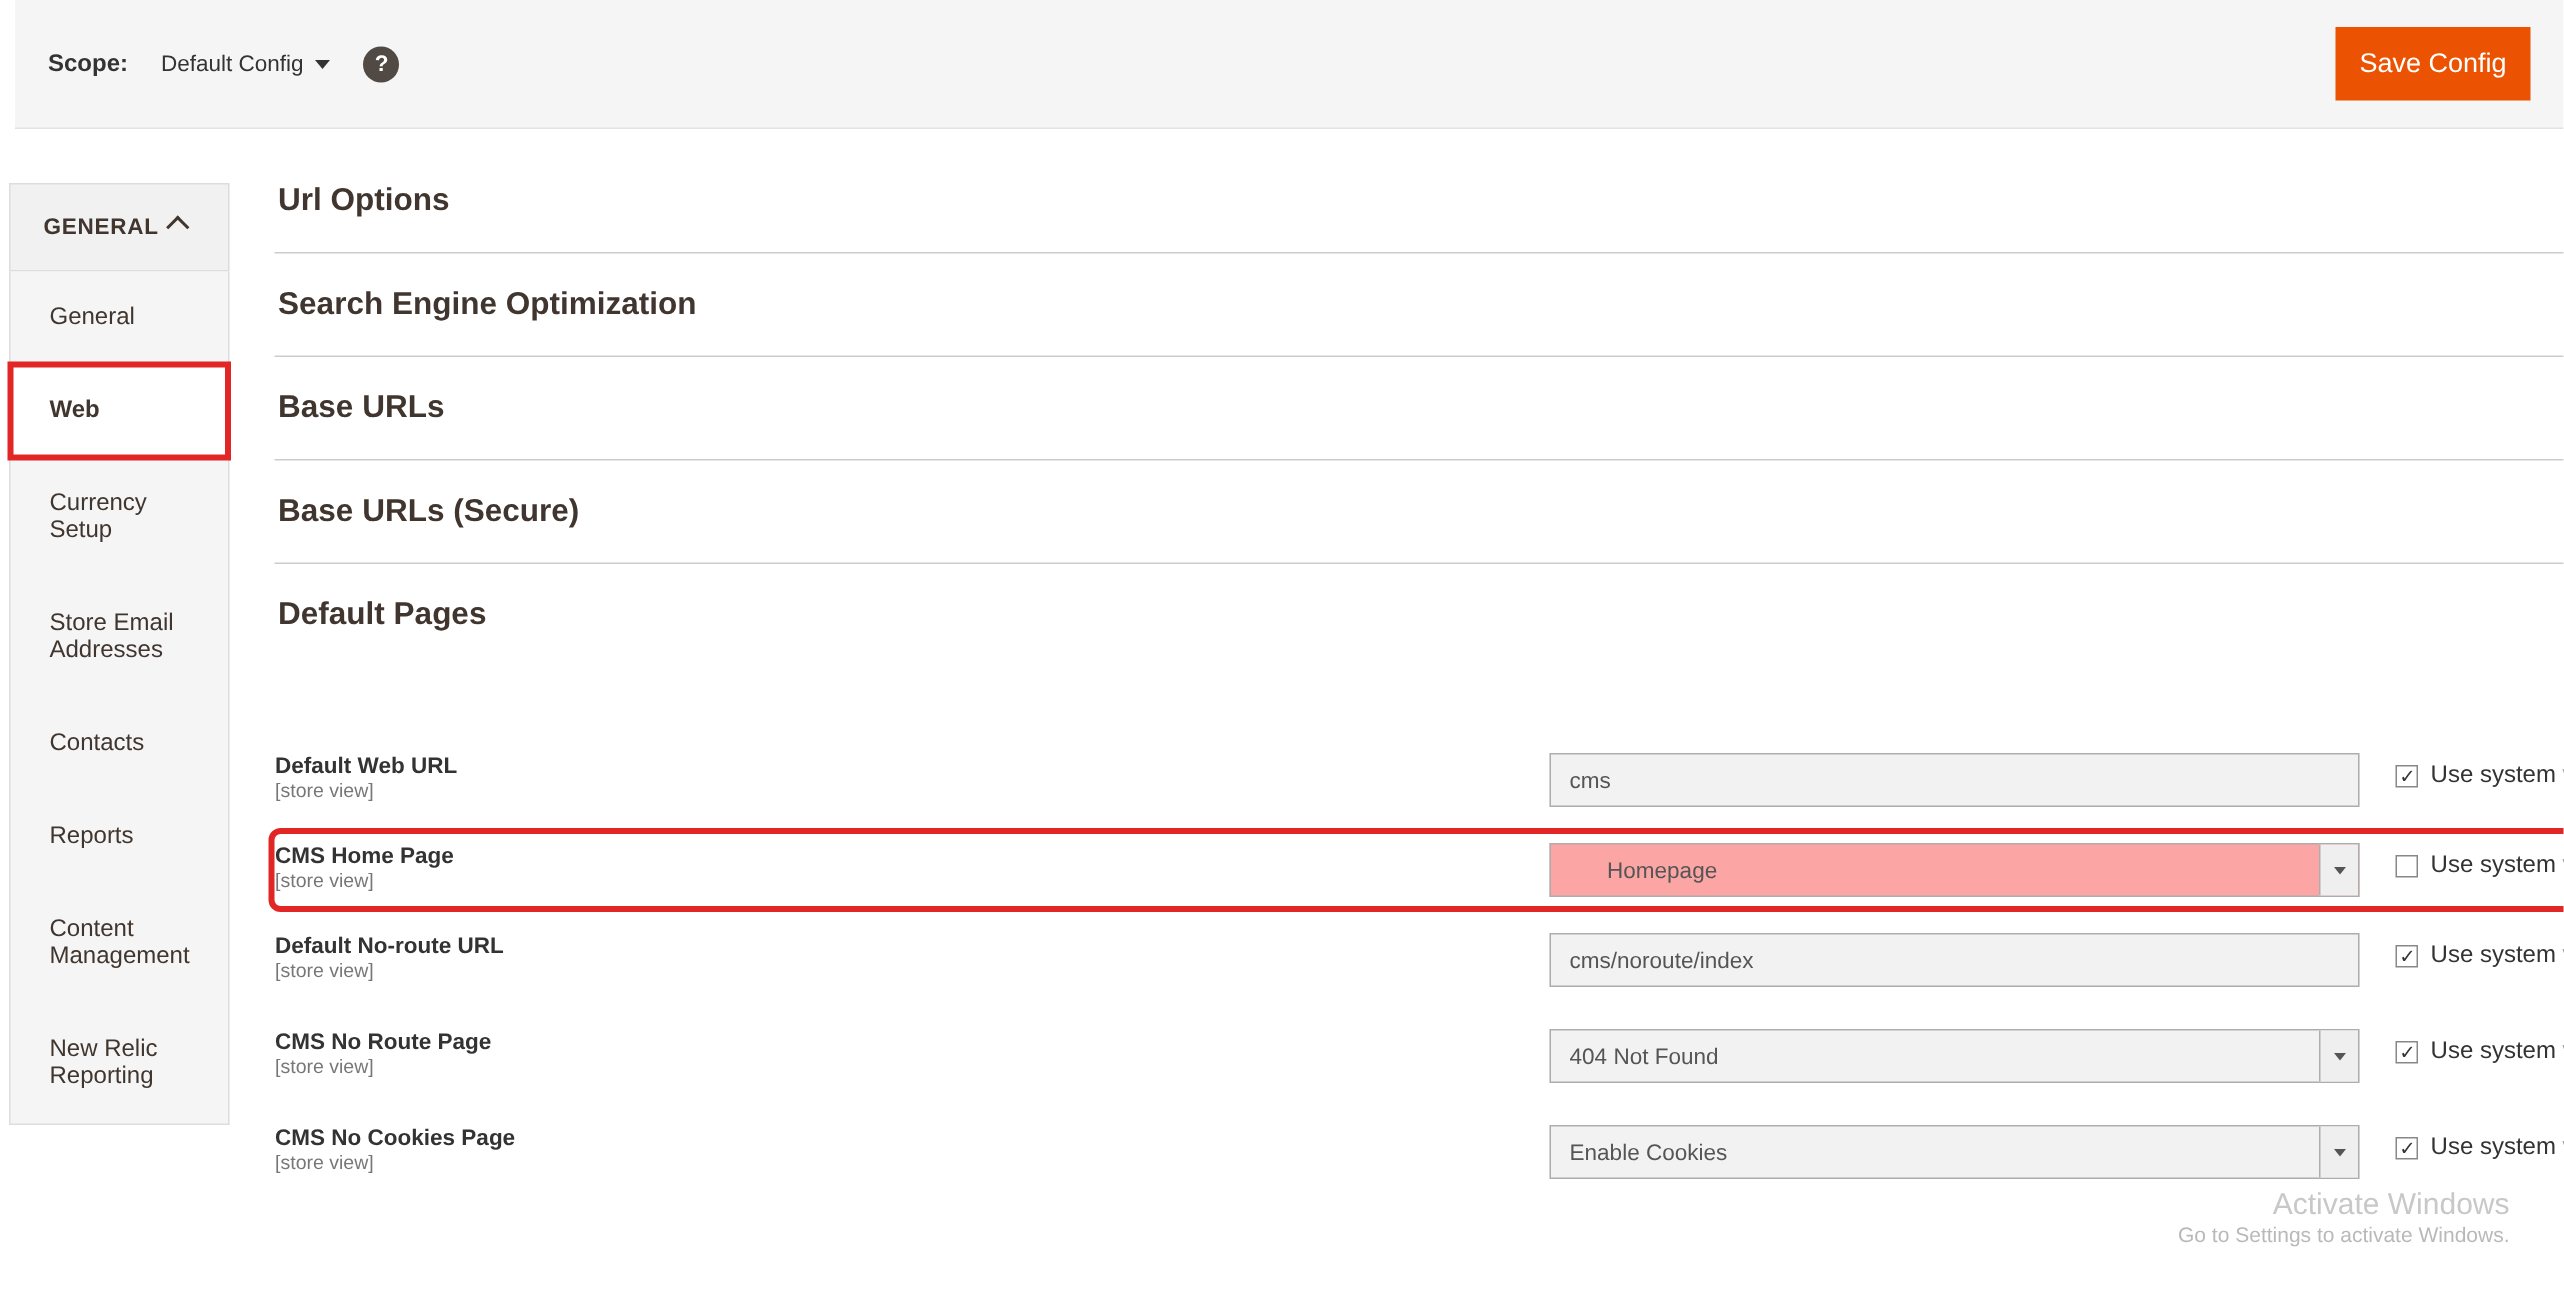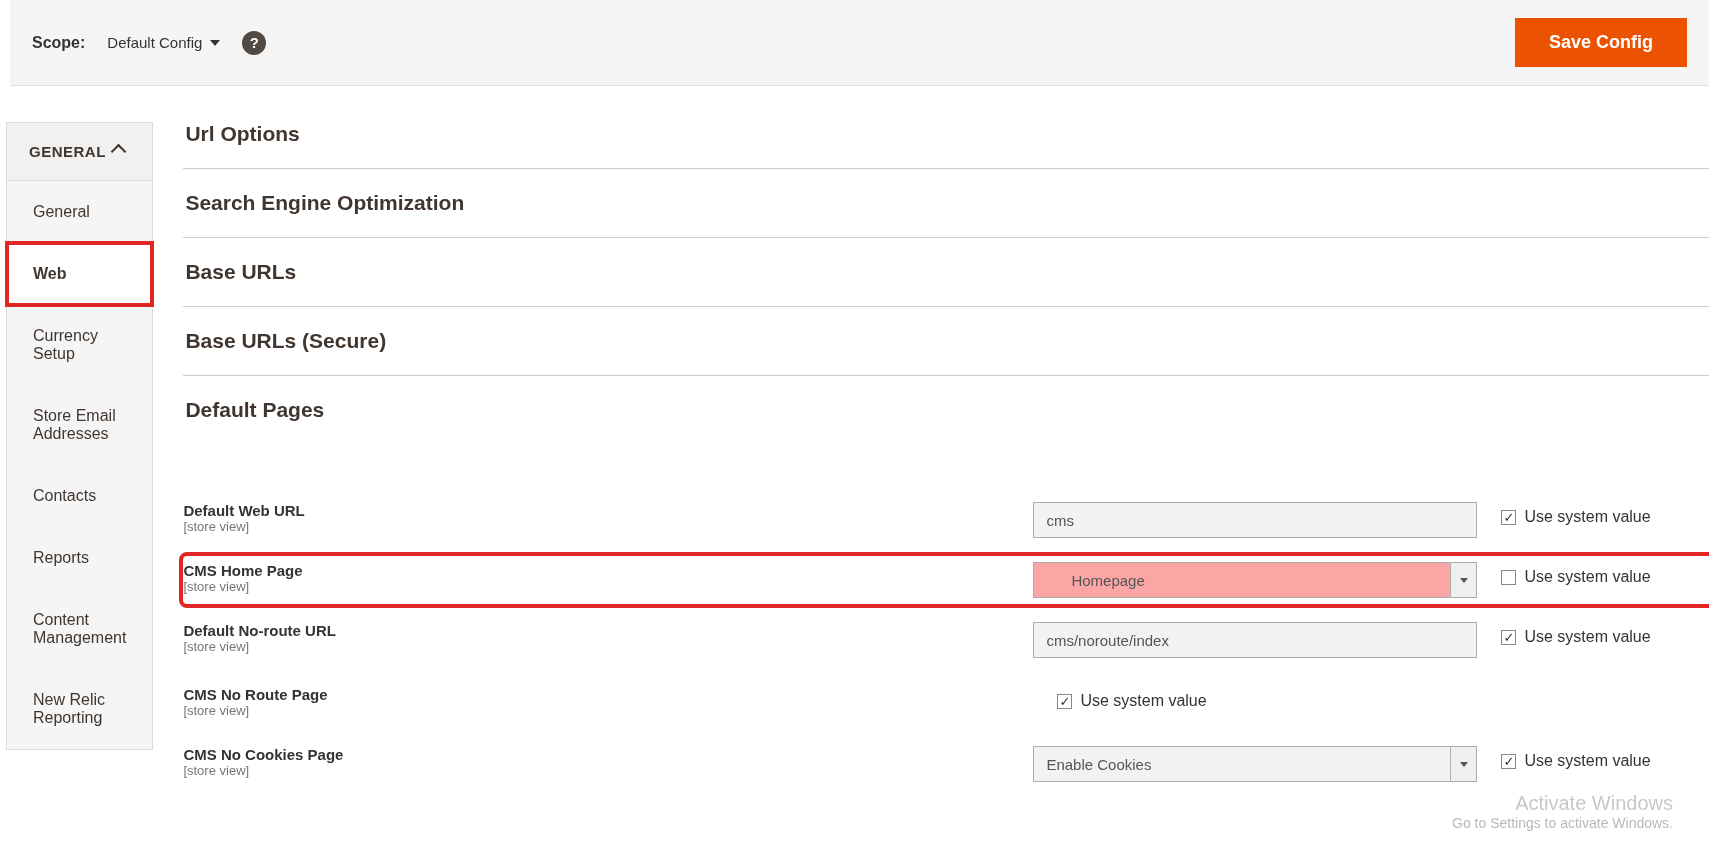--- a/index.html
+++ b/index.html
@@ -5,21 +5,21 @@
 * { box-sizing: border-box; margin: 0; padding: 0; }
 body { font-family: 'Helvetica Neue', Helvetica, Arial, sans-serif; background: #fff; color: #41362f; width: 1709px; }
 
 
 .topbar { background: #f5f5f5; border-bottom: 1px solid #e3e3e3; padding: 18px 22px; display: flex; align-items: center; justify-content: space-between; margin-left: 10px; }
 .topbar-left { display: flex; align-items: center; gap: 22px; }
 .scope-label { font-weight: 700; font-size: 16px; color: #333; }
 .scope-select { font-size: 15px; color: #333; display: inline-flex; align-items: center; gap: 8px; cursor: pointer; }
 .caret-down { width: 0; height: 0; border-left: 5px solid transparent; border-right: 5px solid transparent; border-top: 6px solid #333; }
 .help-icon { width: 24px; height: 24px; border-radius: 50%; background: #514943; color: #fff; display: inline-flex; align-items: center; justify-content: center; font-weight: 700; font-size: 15px; }
-.save-btn { background: #eb5202; color: #fff; border: none; padding: 14px 34px; font-size: 18px; font-weight: 700; cursor: pointer; }
+.save-btn { background: #eb5202; color: #fff; border: none; padding: 14px 16px; font-size: 18px; font-weight: 400; cursor: pointer; }
 
 
 .wrap { display: flex; padding-top: 36px; align-items: flex-start; }
 
 
 .sidebar { width: 410px; padding-left: 6px; border-radius: 11px; }
 .side-group-head { background: #f1f1f1; border: 1px solid #ddd; padding: 20px 22px; display: flex; justify-content: space-between; align-items: center; font-weight: 700; letter-spacing: .5px; font-size: 15px; cursor: pointer; }
 .chev-up { width: 11px; height: 11px; border-left: 2px solid #41362f; border-top: 2px solid #41362f; transform: rotate(45deg); margin-right: 6px; }
 .side-items { background: #f5f5f5; border: 1px solid #ddd; border-top: none; }
 .side-item { padding: 22px 26px; font-size: 16px; color: #41362f; cursor: pointer; }
@@ -31,21 +31,21 @@
 .section-row { display: flex; justify-content: space-between; align-items: center; padding: 22px 2px; border-bottom: 1px solid #ccc; cursor: pointer; }
 .section-row:first-child { padding-top: 0; }
 .section-title { font-size: 21px; font-weight: 600; color: #41362f; }
 
 
 .form-area { padding-top: 48px; }
 .form-row { display: flex; align-items: flex-start; padding: 10px 0 18px 0; }
 .form-label-wrap { width: 850px; text-align: left; padding-right: 20px; }
 .form-label { font-size: 15px; font-weight: 700; color: #333; }
 .form-sub { font-size: 13px; color: #777; }
-.form-field { width: 444px; }
+.form-field { width: 540px; }
 .form-field input[type=text], .form-field .sel {
   width: 100%; height: 36px; border: 1px solid #adadad; background: #f2f2f2; padding: 0 12px; font-size: 15px; color: #555;
 }
 .form-field .sel { display: flex; align-items: center; justify-content: space-between; background: #f2f2f2; }
 .form-field .sel.enabled { background: #fca5a5; padding-left: 37px; }
 .sel-caret { width: 26px; height: 34px; border-left: 1px solid #adadad; display: flex; align-items: center; justify-content: center; background: #efefef; margin-right: -12px; }
 .sel-caret .tri { width: 0; height: 0; border-left: 4px solid transparent; border-right: 4px solid transparent; border-top: 5px solid #555; }
 .form-check { width: 250px; padding-left: 24px; display: flex; align-items: center; gap: 8px; font-size: 16px; color: #333; padding-top: 6px; }
 .cb { width: 15px; height: 15px; border: 1px solid #888; display: inline-flex; align-items: center; justify-content: center; background: #fff; }
 .cb.checked::after { content: "✓"; font-size: 13px; color: #333; line-height: 1; }
@@ -161,20 +161,28 @@
           <span class="cb checked"></span>
           <span>Use system value</span>
         </div>
       </div>
 
       <div class="form-row">
         <div class="form-label-wrap">
           <div class="form-label">CMS No Route Page</div>
           <div class="form-sub">[store view]</div>
         </div>
+        <div class="form-field">
+          <div class="sel">
+            <span>404 Not Found</span>
+            <span class="sel-caret">
+                <span class="tri"></span>
+              </span>
+          </div>
+        </div>
         <div class="form-check">
           <span class="cb checked"></span>
           <span>Use system value</span>
         </div>
       </div>
 
       <div class="form-row">
         <div class="form-label-wrap">
           <div class="form-label">CMS No Cookies Page</div>
           <div class="form-sub">[store view]</div>

